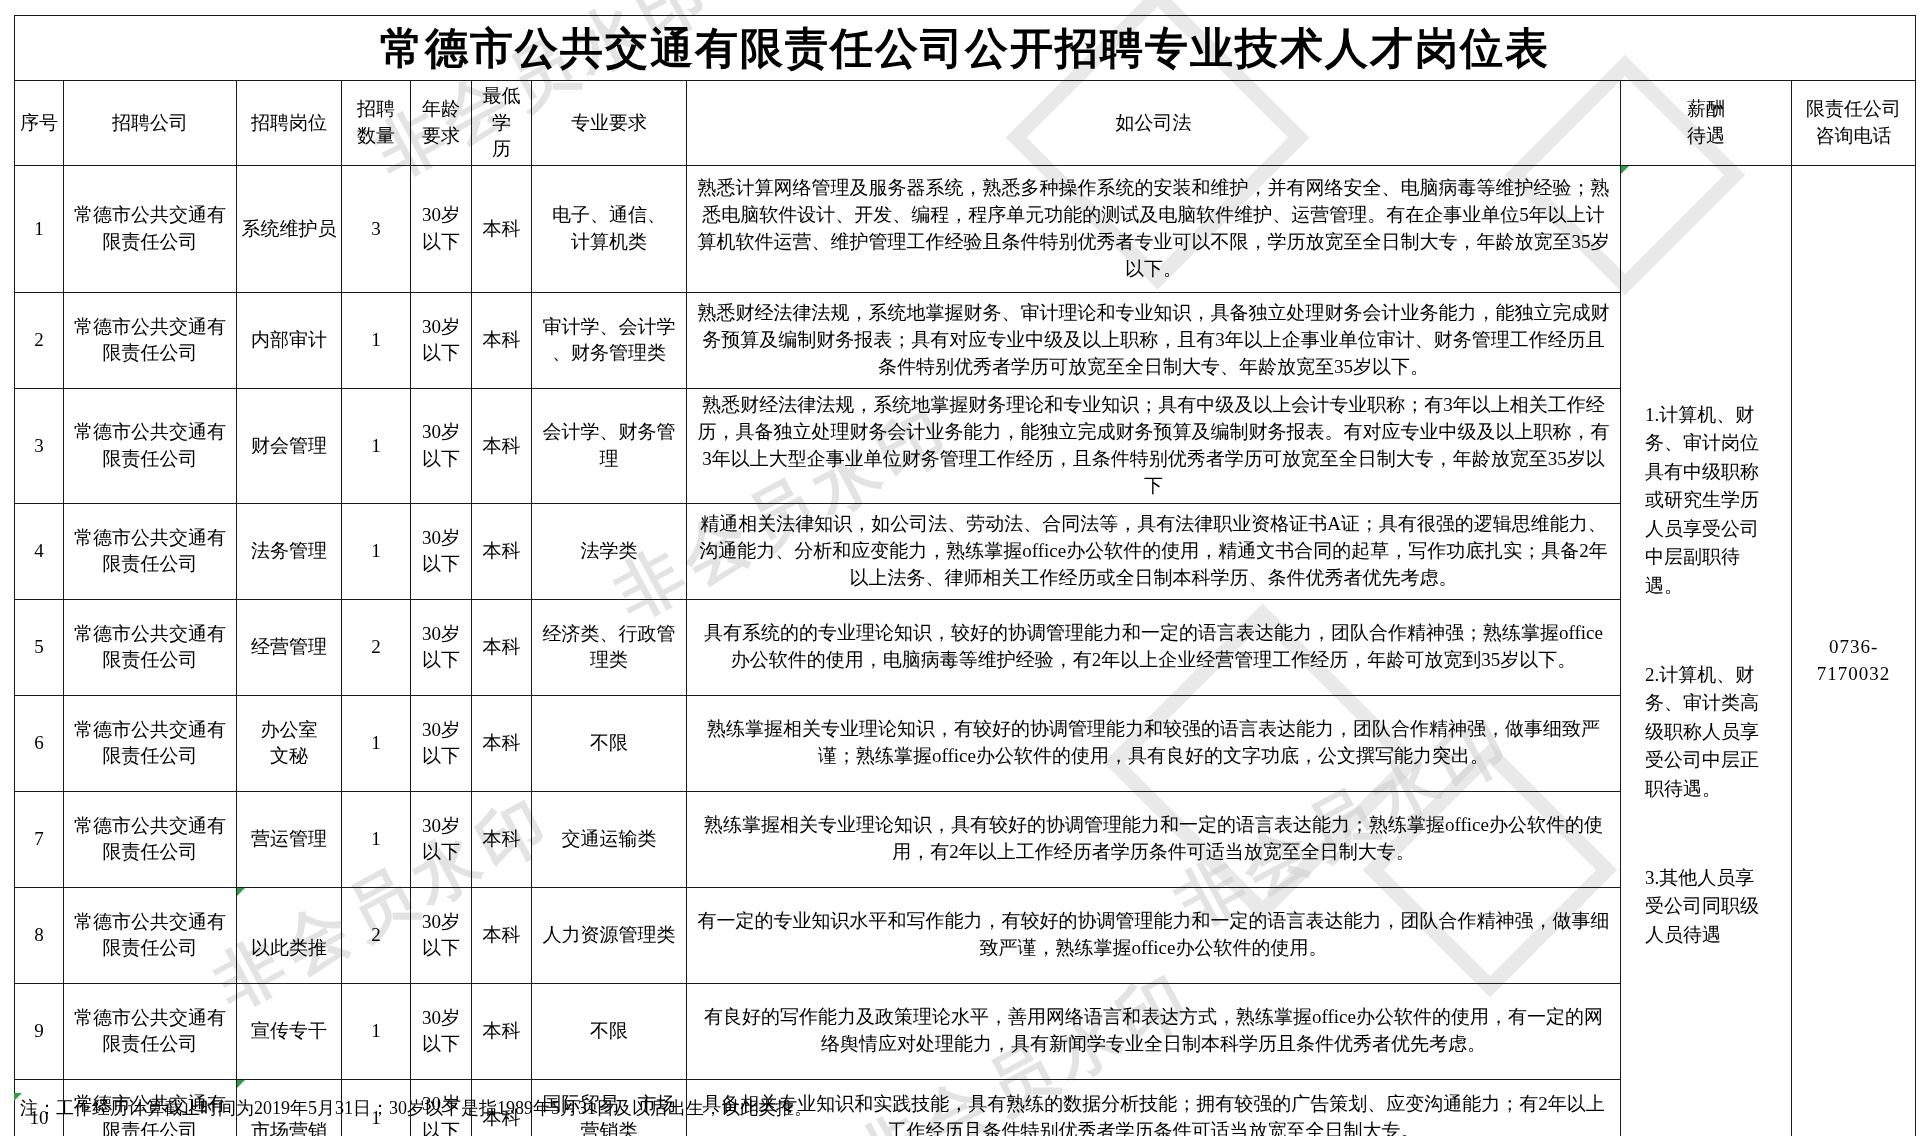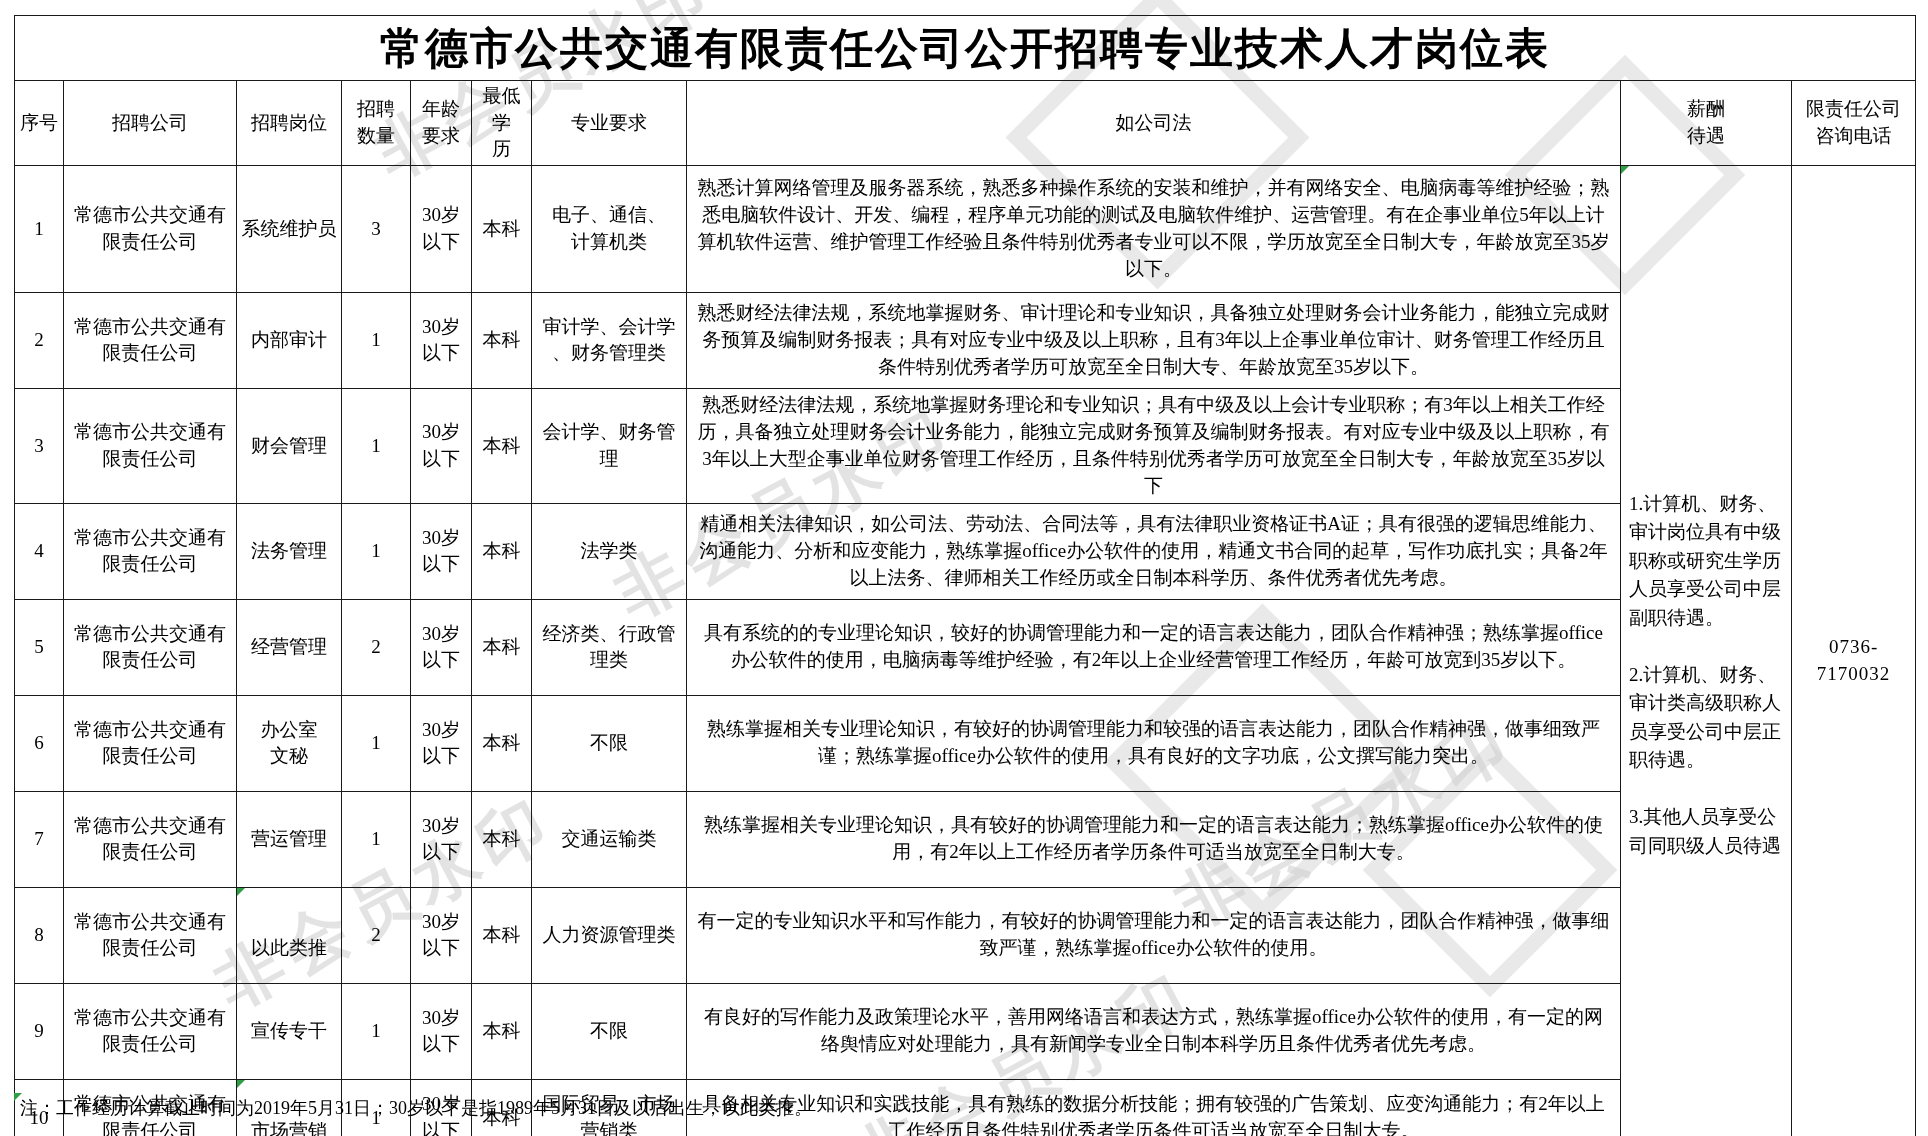--- a/index.html
+++ b/index.html
@@ -19,21 +19,21 @@
         background:transparent;}
   .tr-title{height:58px;}
   .tr-head{height:45px;}
   .tr-r1{height:127px;}
   .tr-std{height:96px;}
   .tr-r10{height:77px;}
   .title-cell{font-family:"Liberation Sans","DejaVu Sans",sans-serif;font-size:43px;
               font-weight:700;letter-spacing:2px;white-space:nowrap;}
   .c-exp{text-align:center;padding:3px 8px;line-height:1.42;}
   .c-salary{text-align:left;padding:4px 8px;line-height:1.5;position:relative;}
-  .c-salary div{margin:0;}
+  .c-salary div{margin:16px;}
   .c-phone{letter-spacing:1px;}
   .rel{position:relative;}
   .marker{position:absolute;top:0;left:0;width:0;height:0;
           border-top:8px solid #2f9e44;border-right:8px solid transparent;display:block;}
   
   #note{position:absolute;left:14px;top:1096px;z-index:1;font-size:18px;text-align:left;
         white-space:nowrap;}
   #note .marker{top:-3px;left:0;}
   #note span.note-text{padding-left:6px;text-align:center;}
 </style>

